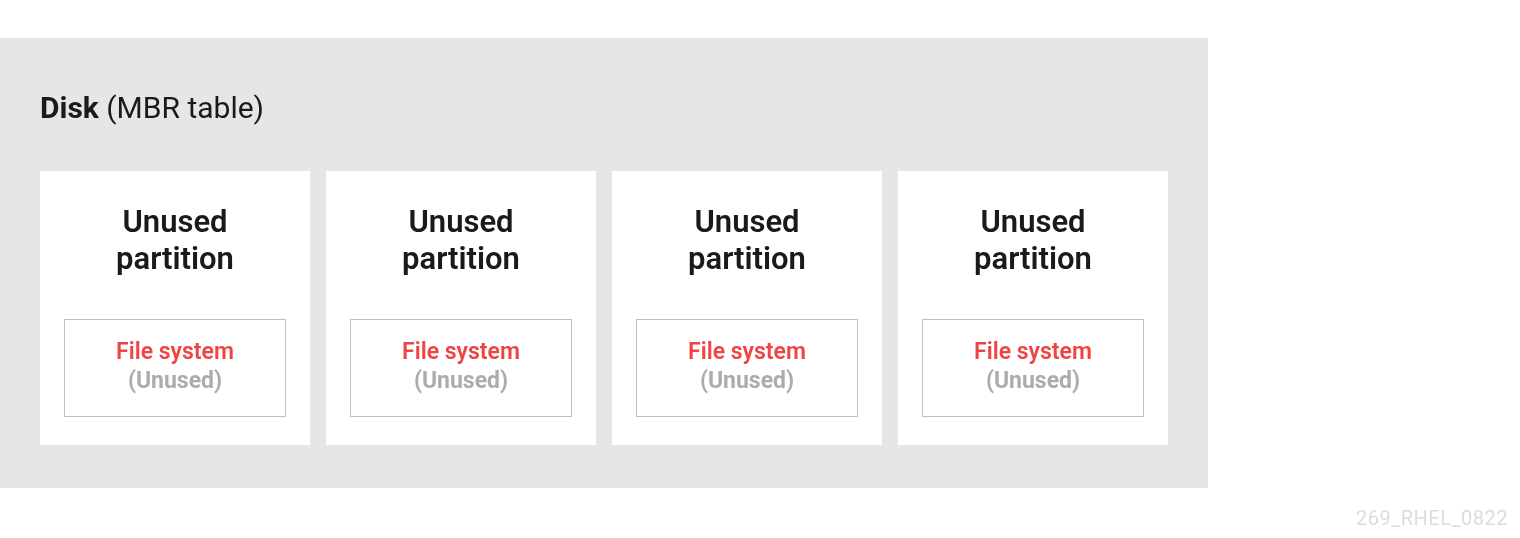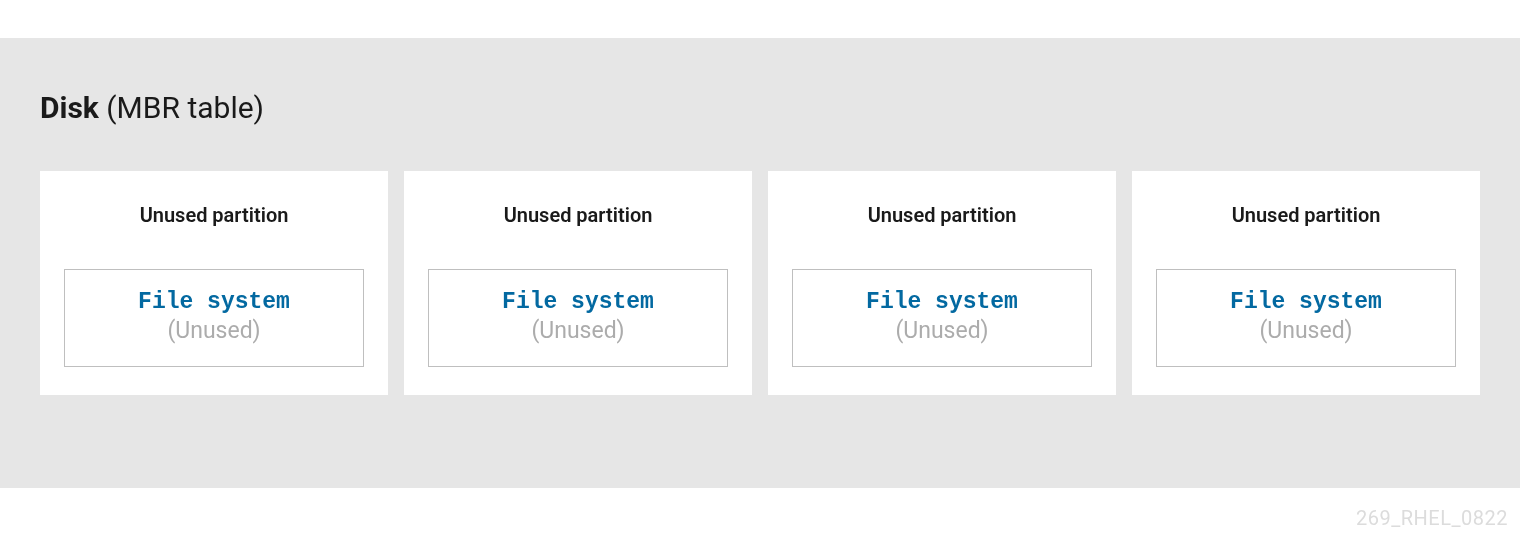--- a/index.html
+++ b/index.html
@@ -7,21 +7,21 @@
     font-family: -apple-system, BlinkMacSystemFont, "Segoe UI", Roboto, "Helvetica Neue", Arial, sans-serif;
     background: #ffffff;
     width: 1520px;
     height: 538px;
     position: relative;
   }
   .canvas {
     position: absolute;
     top: 38px;
     left: 0;
-    width: 1520px;
+    width: 1208px;
     height: 450px;
     background: #e6e6e6;
     padding: 52px 40px 40px 40px;
   }
   .title {
     font-size: 30px;
     color: #1a1a1a;
     margin-bottom: 46px;
     font-weight: 400;
   }
@@ -32,42 +32,41 @@
   }
   .partition {
     flex: 1;
     background: #ffffff;
     padding: 32px 24px 28px 24px;
     display: flex;
     flex-direction: column;
     align-items: center;
   }
   .partition-title {
-    font-size: 20px;
+    font-size: 31px;
     font-weight: 600;
     color: #1a1a1a;
     text-align: center;
     margin-bottom: 42px;
   }
   .fs-box {
     width: 100%;
     border: 1px solid #bfbfbf;
     padding: 18px 10px 20px 10px;
     text-align: center;
   }
   .fs-label {
     font-size: 23px;
     font-weight: 600;
-    color: #0369a1;
+    color: #ef4444;
     line-height: 1.25;
-    font-family: Liberation Mono, monospace;
   }
   .fs-status {
     font-size: 23px;
-    font-weight: 400;
+    font-weight: 700;
     color: #acacac;
     line-height: 1.25;
   }
   .watermark {
     position: absolute;
     right: 12px;
     bottom: 8px;
     font-size: 20px;
     color: #dcdcdc;
     letter-spacing: 0.5px;

